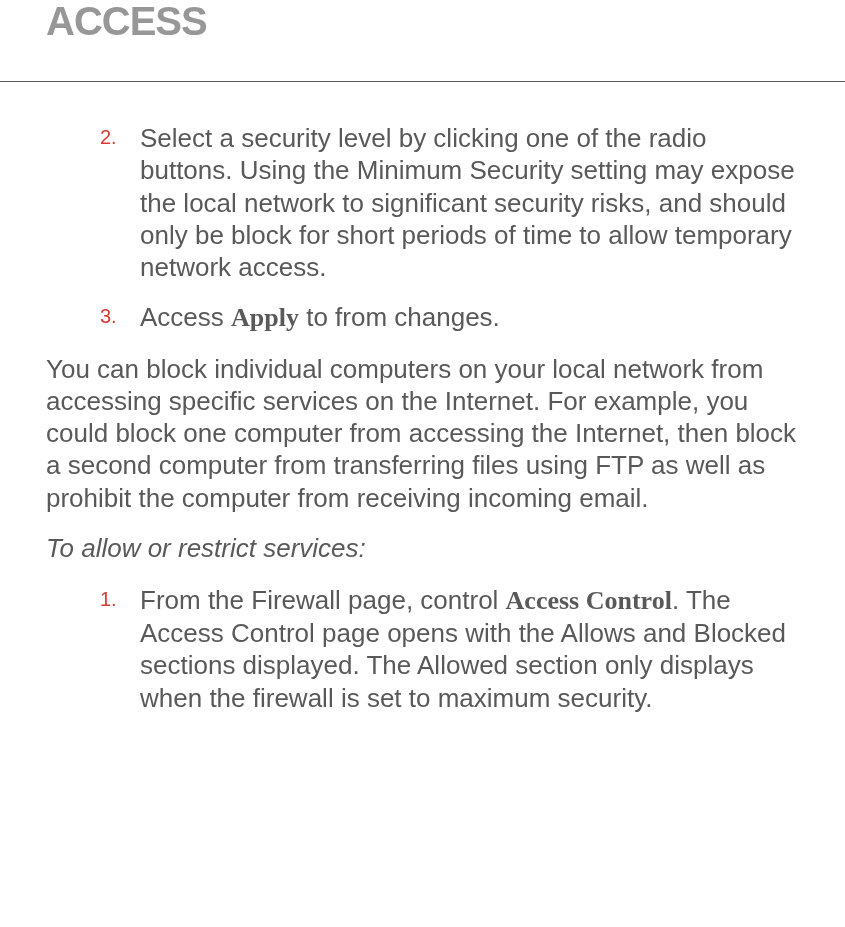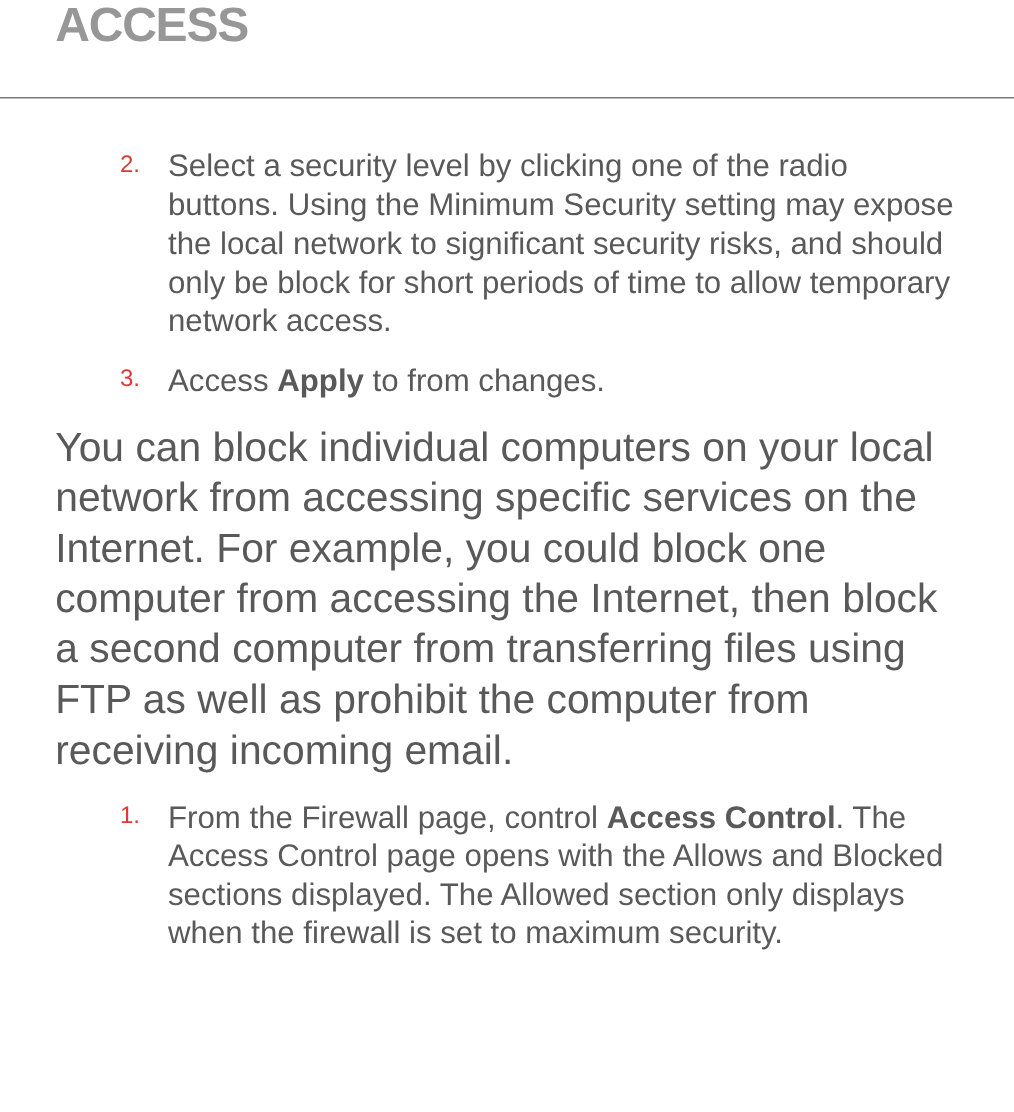--- a/index.html
+++ b/index.html
@@ -50,37 +50,38 @@
       flex-shrink: 0;
       padding-top: 4px;
     }
     .ol-text {
       font-size: 26px;
       line-height: 1.24;
       color: #59595a;
     }
     .ol-text .bold {
       font-weight: bold;
+      font-family: Liberation Serif, serif;
     }
     .section-heading {
       font-size: 27px;
       font-weight: bold;
       color: #59595a;
       margin-top: 40px;
       margin-bottom: 16px;
       letter-spacing: -0.5px;
     }
     .section-number {
       color: #da3a35;
       font-style: italic;
       font-weight: bold;
       letter-spacing: -1px;
     }
     .body-para {
-      font-size: 34px;
+      font-size: 26px;
       line-height: 1.24;
       color: #59595a;
       margin-bottom: 18px;
     }
     .italic-lead {
       font-style: italic;
       font-size: 26px;
       line-height: 1.24;
       color: #59595a;
       margin-bottom: 20px;
@@ -105,20 +106,21 @@
 
     <div class="ol-item">
       <div class="ol-marker">3.</div>
       <div class="ol-text"><span>Access </span><span class="bold">Apply</span><span> to from changes.</span></div>
     </div>
 
 
     <p class="body-para">You can block individual computers on your local network from accessing specific services on the Internet. For example, you could block one computer from accessing the Internet, then block a second computer from transferring files using FTP as well as prohibit the computer from receiving incoming email.</p>
 
 
+    <p class="italic-lead">To allow or restrict services:</p>
 
     <div class="ol-item">
       <div class="ol-marker">1.</div>
       <div class="ol-text"><span>From the Firewall page, control </span><span class="bold">Access Control</span><span>. The Access Control page opens with the Allows and Blocked sections displayed. The Allowed section only displays when the firewall is set to maximum security.</span></div>
     </div>
 
   </div>
 </div>
 
 </body></html>

